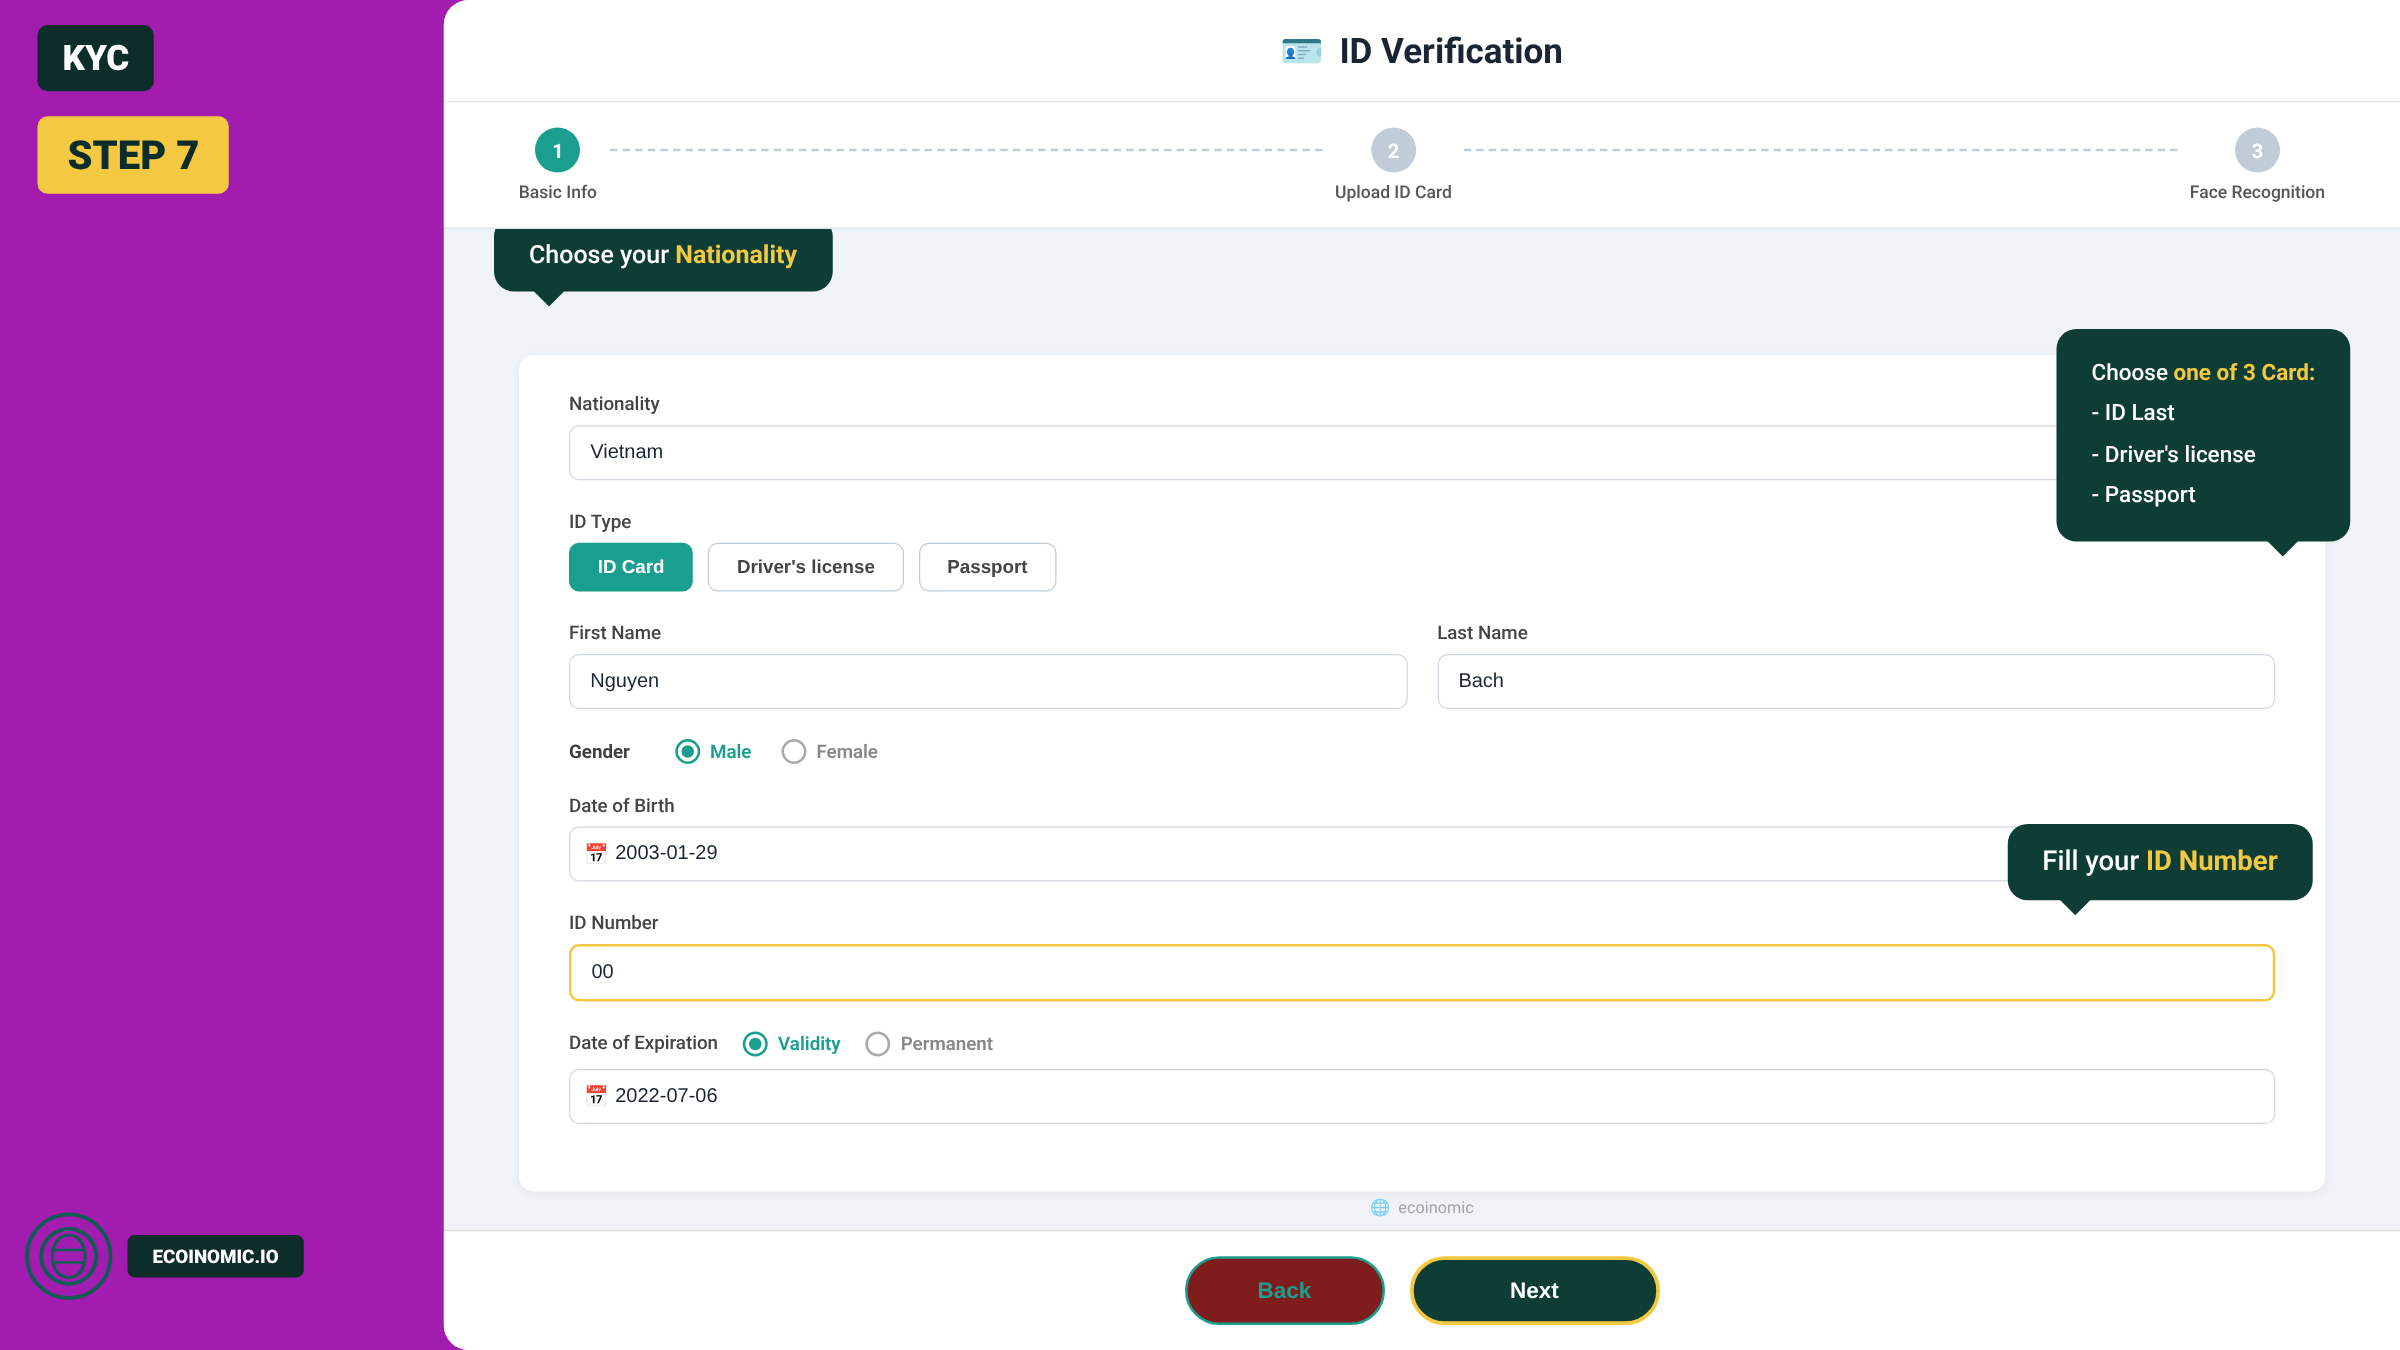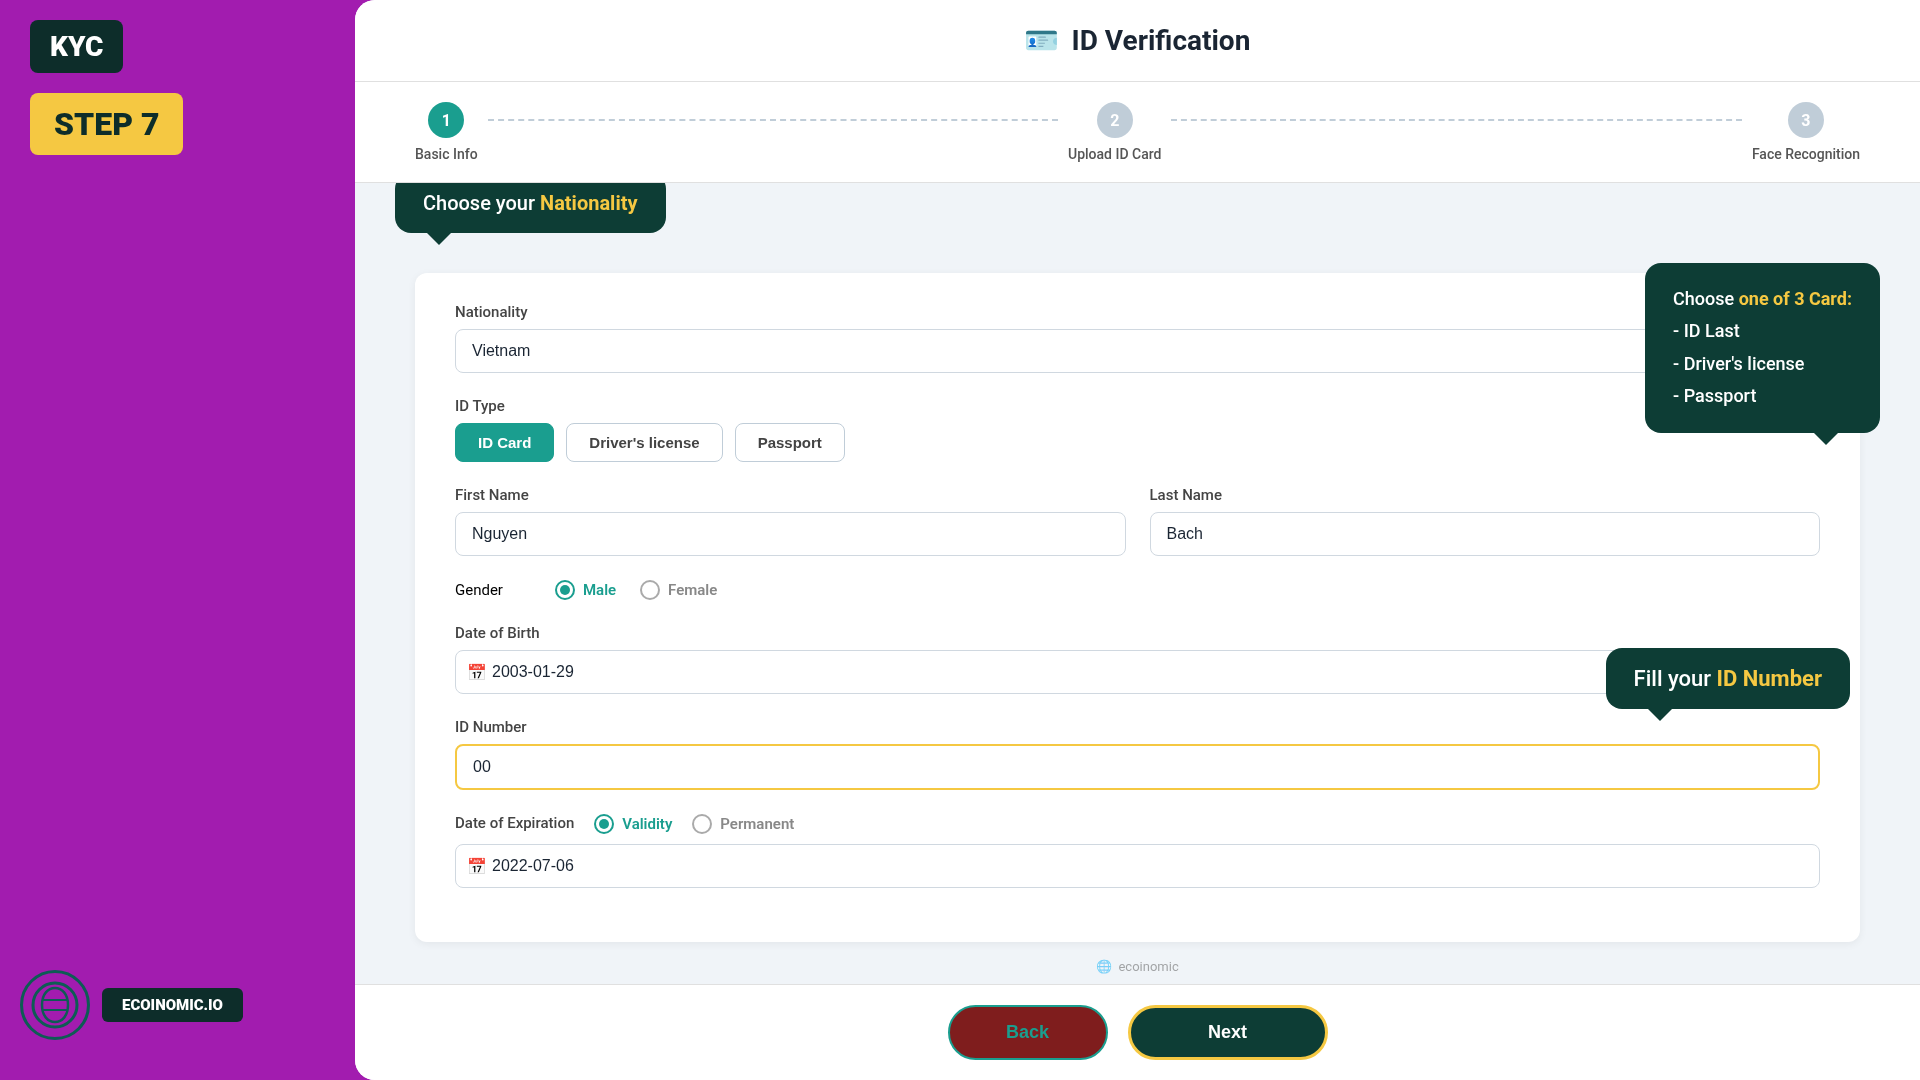--- a/index.html
+++ b/index.html
@@ -168,21 +168,21 @@
       border-top: 2px dashed #c0cdd8;
       border-bottom: none;
       border-left: none;
       border-right: none;
       background: transparent;
     }
 
     
     .form-area {
       flex: 1;
-      padding: 30px 60px;
+      padding: 41px 60px;
       overflow-y: auto;
       position: relative;
     }
 
     .form-section {
       background: white;
       border-radius: 12px;
       padding: 30px 40px;
       box-shadow: 0 2px 8px rgba(0,0,0,0.06);
     }
@@ -336,23 +336,23 @@
     
     .gender-group {
       display: flex;
       align-items: center;
       gap: 24px;
       margin-bottom: 24px;
     }
 
     .gender-label {
       font-size: 15px;
-      color: #000000;
-      font-weight: 400;
-      margin-right: 28px;
+      color: #404040;
+      font-weight: 700;
+      margin-right: 12px;
     }
 
     .radio-option {
       display: flex;
       align-items: center;
       gap: 8px;
       font-size: 15px;
       color: #1a9e8f;
       font-weight: 600;
       cursor: pointer;

